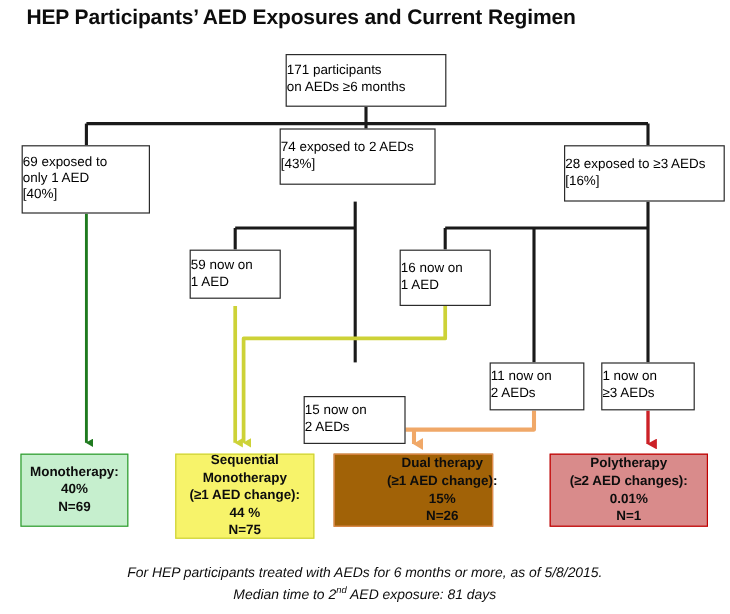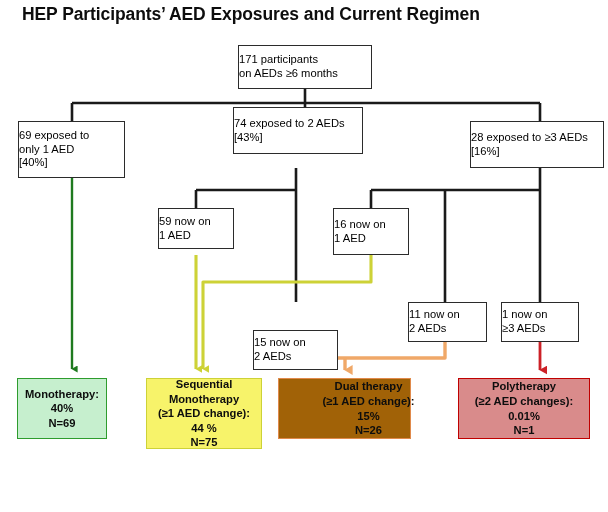--- a/index.html
+++ b/index.html
@@ -177,14 +177,18 @@
     <span class="ln">N=26</span>
   </div>
 
   <div class="termbox" style="left:458px;top:378px;width:132px;height:61px;background:#d98b8b;border:1.8px solid #c00000;">
     <span class="ln">Polytherapy</span>
     <span class="ln">(≥2 AED changes):</span>
     <span class="ln">0.01%</span>
     <span class="ln">N=1</span>
   </div>
 
+  <div class="footer">
+    <span class="ln">For HEP participants treated with AEDs for 6 months or more, as of 5/8/2015.</span>
+    <span class="ln"><span>Median time to 2</span><sup>nd</sup><span> AED exposure: 81 days</span></span>
+  </div>
 
 </div>
 
 </body></html>

